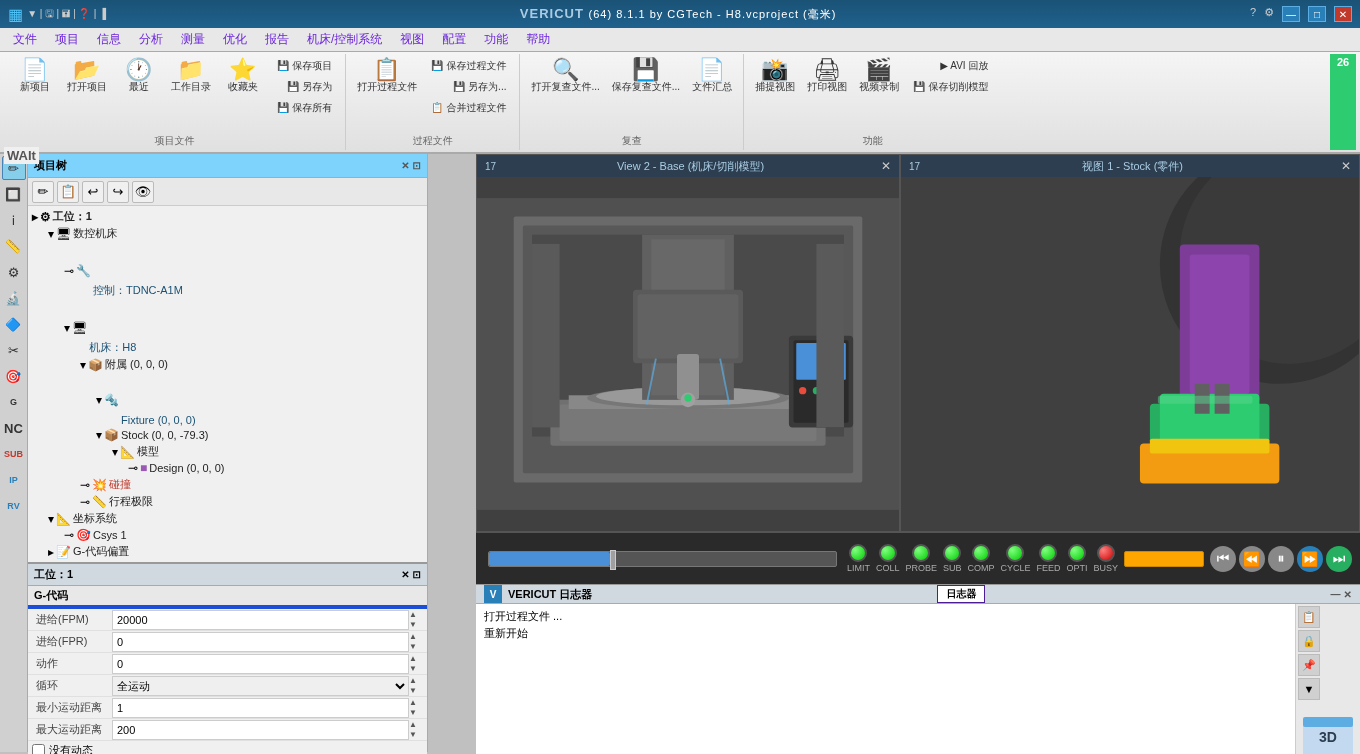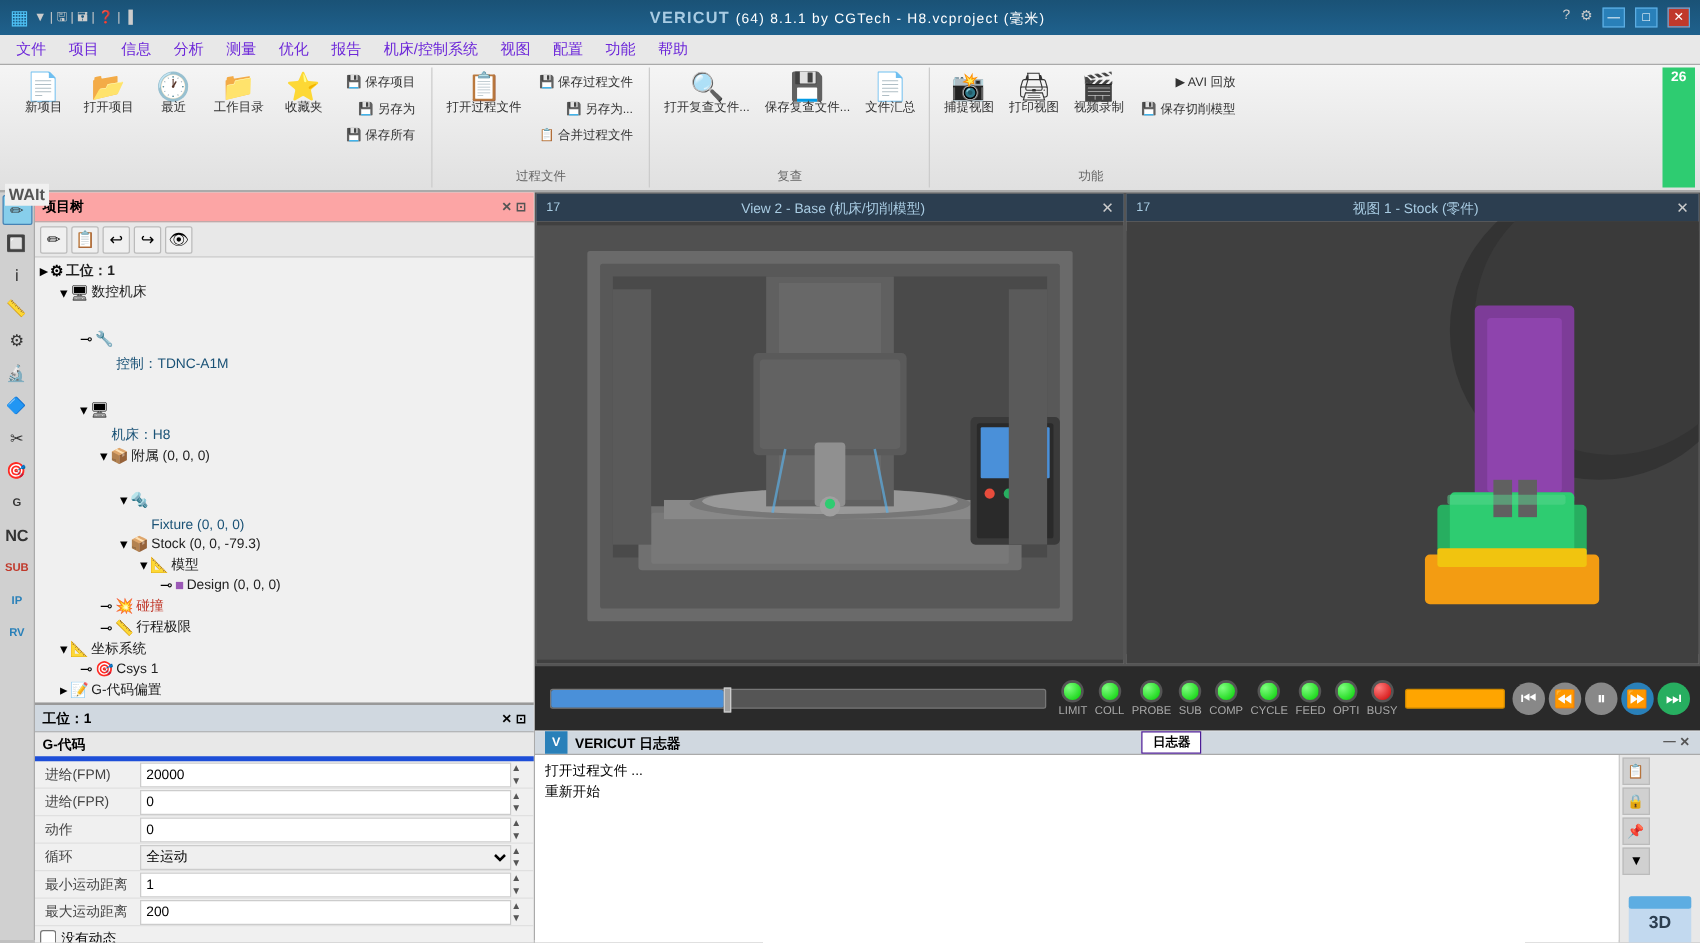--- a/index.html
+++ b/index.html
@@ -59,21 +59,21 @@
       padding: 2px 6px; cursor: pointer; font-size: 10px; color: #333;
       border: 1px solid transparent; border-radius: 2px; white-space: nowrap;
     }
     .sm-col { display: flex; flex-direction: column; gap: 1px; align-items: flex-end; }
     .ltool-btn {
       width: 24px; height: 24px; display: flex; align-items: center; justify-content: center;
       cursor: pointer; border: 1px solid transparent; border-radius: 2px; font-size: 13px; color: #333;
     }
     .ltool-btn.active { background: #87CEEB; border-color: #4682b4; }
     #tree-header {
-      height: 24px; background: #fca5a5; border-bottom: 1px solid #aaa;
+      height: 24px; background: #7dd3fc; border-bottom: 1px solid #aaa;
       display: flex; align-items: center; padding: 0 6px; font-size: 11px; font-weight: bold;
       justify-content: space-between;
     }
     #tree-header .close-btns { display: flex; gap: 3px; }
     #tree-header .hbtn { font-size: 10px; cursor: pointer; color: #555; }
     #tree-toolbar {
       height: 28px; background: #e8e8e8; border-bottom: 1px solid #ccc;
       display: flex; align-items: center; padding: 0 4px; gap: 3px;
     }
     .ttbtn {
@@ -240,20 +240,21 @@
         <div class="rbn-btn">
           <div class="btn-icon">⭐</div>
           <span>收藏夹</span>
         </div>
         <div class="sm-col">
           <div class="rbn-btn-sm">💾 保存项目</div>
           <div class="rbn-btn-sm">💾 另存为</div>
           <div class="rbn-btn-sm">💾 保存所有</div>
         </div>
       </div>
+      <div class="group-label">项目文件</div>
     </div>
 
     <div class="ribbon-group">
       <div class="ribbon-btns">
         <div class="rbn-btn">
           <div class="btn-icon">📋</div>
           <span>打开过程文件</span>
         </div>
         <div class="sm-col">
           <div class="rbn-btn-sm">💾 保存过程文件</div>
@@ -508,21 +509,21 @@
         <input type="checkbox" style="">
         <span>刀具主轴始终是开的</span>
       </div>
       <div class="prop-check">
         <input type="checkbox" style="">
         <span>检查主轴方向</span>
       </div>
     </div>
   </div>
 
-  <div style="flex:1; display:flex; flex-direction:column;">
+  <div style="flex:1; display:flex; flex-direction:column;margin-left:48px;">
 
     <div style="display:flex; flex:1;">
 
       <div style="flex:1; display:flex; flex-direction:column; border:1px solid #555;">
         <div class="view-header">
           <span style="color:#a9cce3; font-size:10px; margin-right:4px;">17</span>
           <span>View 2 - Base (机床/切削模型)</span>
           <span class="vclose">✕</span>
         </div>
         <div class="view-content">

